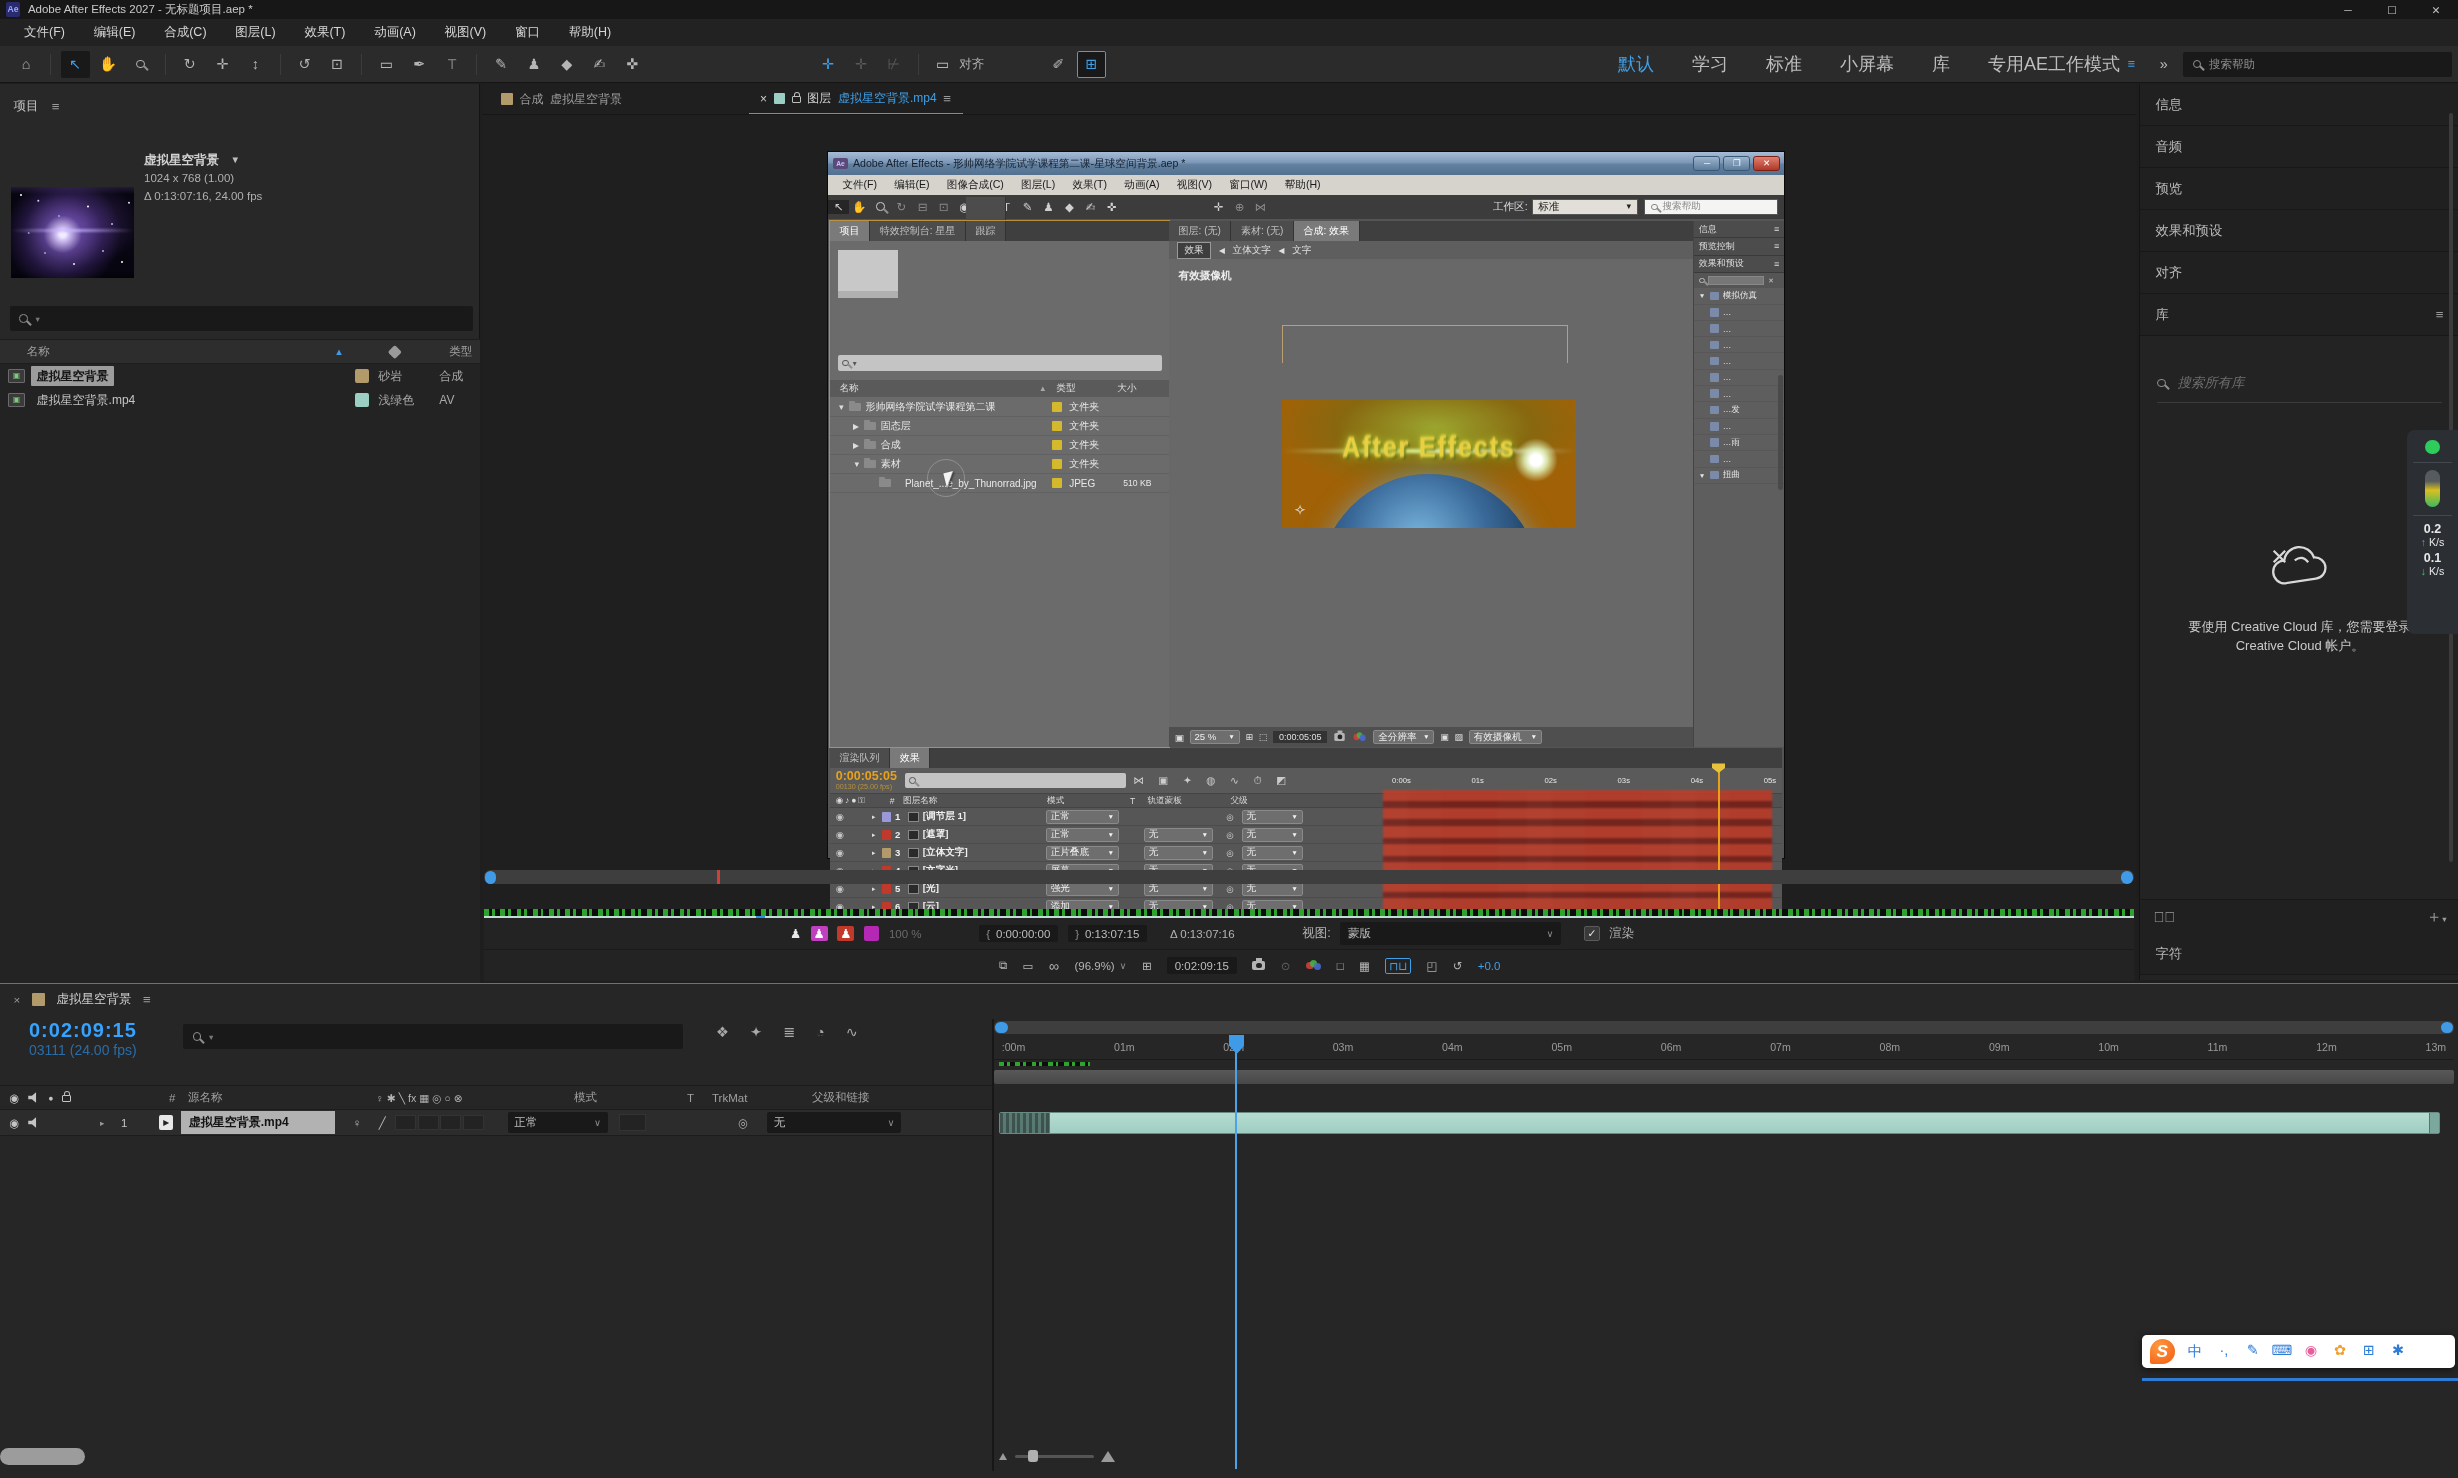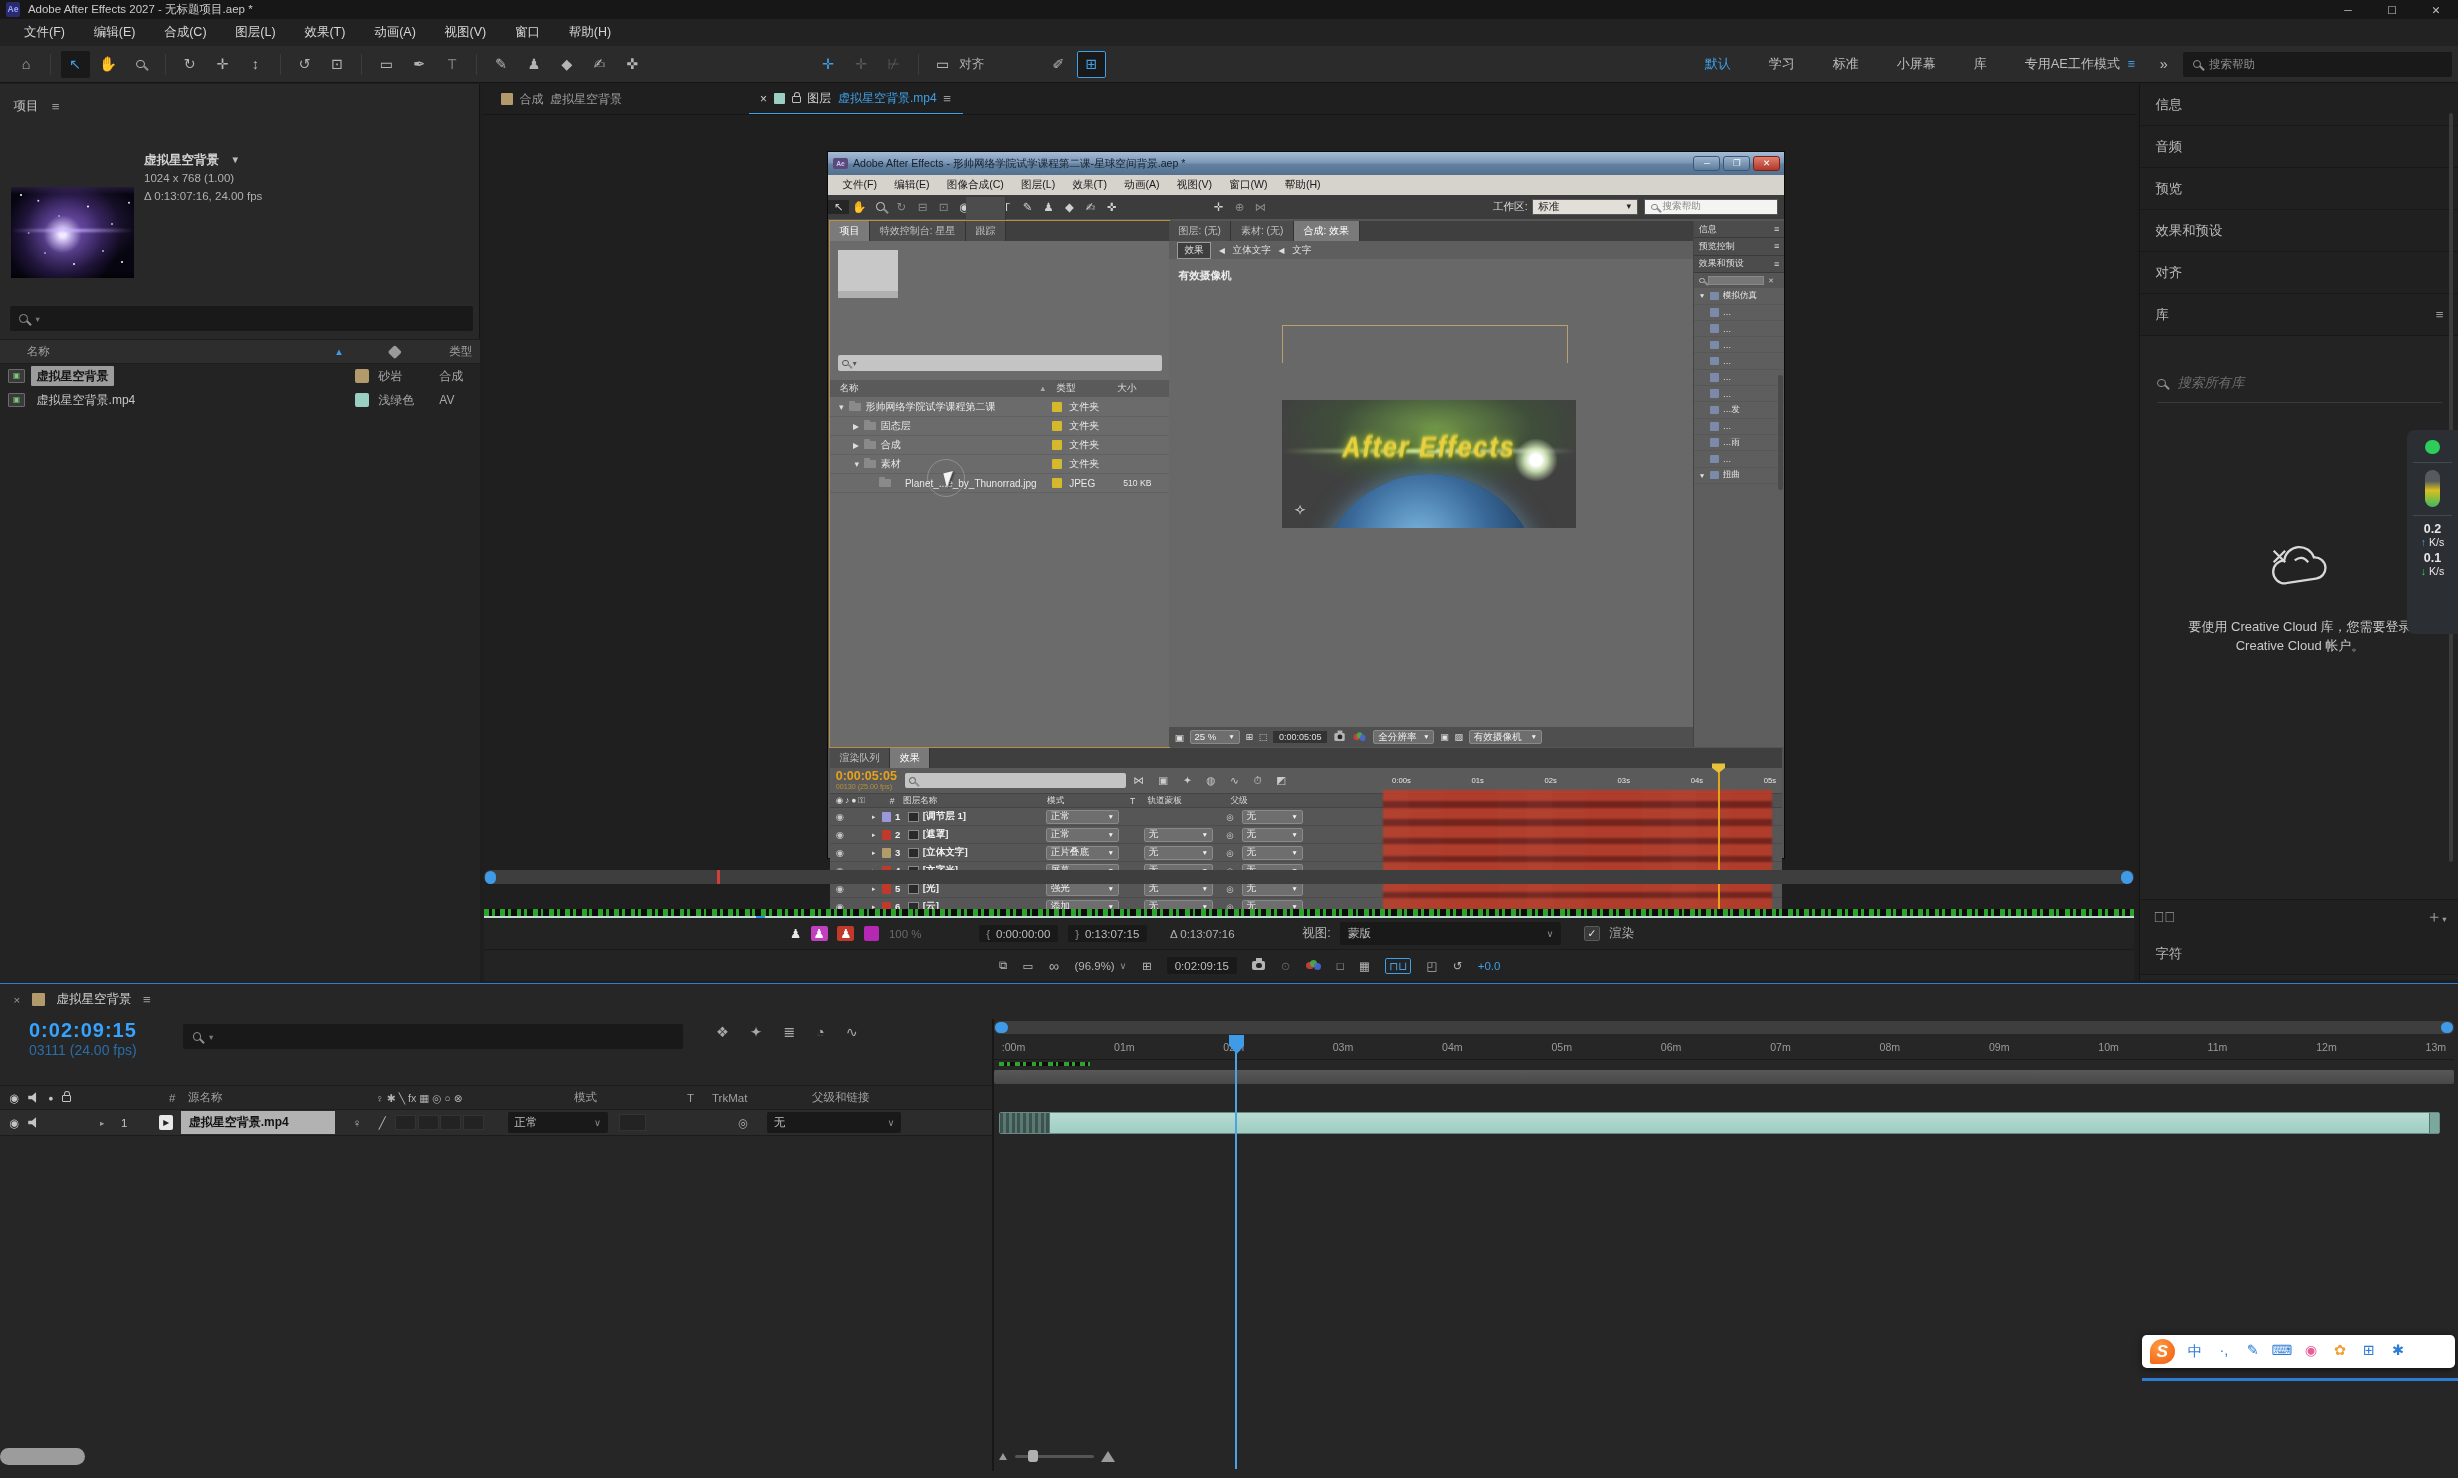--- a/index.html
+++ b/index.html
@@ -11,21 +11,21 @@
   
   .titlebar{left:0;top:0;width:2458px;height:19px;background:#171717;display:flex;align-items:center;}
   .ae-logo{width:14.4px;height:14.4px;margin:0 7.7px 0 5.8px;background:#2a2a6e;color:#9aa8ff;font-size:8.6px;font-weight:bold;display:flex;align-items:center;justify-content:center;border-radius:1.9px;}
   .win-btn{width:44px;height:19px;display:flex;align-items:center;justify-content:center;color:#c0c0c0;font-size:10.6px;}
   .menubar{left:0;top:19px;width:2458px;height:27px;background:#222;display:flex;align-items:center;padding-left:9.6px;}
   .menubar span{padding:0 14.4px;color:#d6d6d6;font-size:12.5px;}
   .toolbar{left:0;top:46px;width:2458px;height:37px;background:#2b2b2b;display:flex;align-items:center;border-bottom:1px solid #151515;}
   .tool{width:29px;height:27px;display:flex;align-items:center;justify-content:center;color:#b4b4b4;font-size:14.4px;margin:0 1.9px;border-radius:1.9px;}
   .tool.active{background:#191919;color:#3fa0e8;}
   .tsep{width:1px;height:21px;background:#3c3c3c;margin:0 7.7px;}
-  .ws-tab{padding:0 19px;font-size:13px;color:#bdbdbd;display:flex;align-items:center;gap:7.7px;}
+  .ws-tab{padding:0 19px;font-size:18px;color:#bdbdbd;display:flex;align-items:center;gap:7.7px;}
   .ws-tab.active{color:#3fa0e8;}
   .ws-menu{color:#3fa0e8;font-size:12.5px;}
   .searchbox{display:flex;align-items:center;gap:7.7px;background:#191919;border-radius:1.9px;height:25px;padding:0 9.6px;color:#8a8a8a;}
   .mag{width:8.6px;height:8.6px;border:1.9px solid #8f8f8f;border-radius:50%;position:relative;flex:none;}
   .mag::after{content:'';position:absolute;width:5.8px;height:1.9px;background:#8f8f8f;transform:rotate(45deg);right:-4.8px;bottom:-1.9px;}
   
   .panel-title{color:#c4c4c4;font-size:12.5px;}
   .hamb{color:#9a9a9a;font-size:13.4px;}
   
   .thumb{background:radial-gradient(circle at 42% 52%, #f0ecff 0 2.9px, #cdbcf0 6.7px, rgba(140,100,220,.55) 19px, rgba(80,50,140,.35) 40px, transparent 58px),radial-gradient(ellipse at 60% 40%, rgba(120,80,190,.4), transparent 55%),linear-gradient(180deg, rgba(160,120,230,.18), transparent 8%, transparent 92%, rgba(0,0,0,.6)),#070510;position:relative;overflow:hidden;}
@@ -81,21 +81,21 @@
   .vtools{height:24px;background:#3c3c3c;display:flex;align-items:center;color:#cfcfcf;}
   .vtool{width:21px;text-align:center;font-size:11.5px;}
   .vptab{height:20px;display:flex;align-items:flex-end;background:#3f3f3f;}
   .vptab .t{padding:2.9px 9.6px;background:#4c4c4c;color:#c0c0c0;font-size:10px;border-right:1px solid #333;display:flex;gap:4.8px;align-items:center;}
   .vptab .t.active{background:#7a7a7a;color:#fff;}
   .vrow{display:flex;align-items:center;height:19px;color:#e8e8e8;font-size:10px;}
   .folder{width:11.5px;height:7.7px;background:#8a8a8a;border-radius:1px;position:relative;flex:none;}
   .folder::before{content:'';position:absolute;left:0;top:-1.9px;width:5.8px;height:1.9px;background:#8a8a8a;border-radius:1px 1px 0 0;}
   .ysw{width:9.6px;height:9.6px;background:#d4b92c;border-radius:1px;flex:none;}
   .vpill{background:#6e6e6e;border:1px solid #8a8a8a;border-radius:1.9px;color:#f0f0f0;display:flex;align-items:center;justify-content:space-between;padding:0 3.8px;height:14.4px;font-size:9.6px;}
-  .space-scene{background:#404040;position:relative;overflow:hidden;font-style:italic;}
+  .space-scene{background:#a16207;position:relative;overflow:hidden;}
   .space-scene .planet{position:absolute;left:50%;top:58%;width:221px;height:221px;margin-left:-110px;border-radius:50%;background:radial-gradient(circle at 45% 30%,#7ab8e0 0%,#3a6a9a 35%,#16304f 70%,#0a1626 100%);box-shadow:0 0 23px rgba(110,180,230,.55);}
   .space-scene .aurora{position:absolute;left:0;top:0;width:100%;height:70%;background:radial-gradient(ellipse at 52% 30%,rgba(150,220,80,.55),rgba(60,120,40,.25) 45%,transparent 75%);}
   .space-scene .streak{position:absolute;left:0;top:38%;width:100%;height:4.8px;background:linear-gradient(90deg,transparent,rgba(230,255,170,.95) 45%,rgba(255,255,255,.95) 55%,transparent);filter:blur(1.4px);}
   .space-scene .flare{position:absolute;right:6%;top:30%;width:44px;height:44px;border-radius:50%;background:radial-gradient(circle,#ffffff 0 5.8px,rgba(230,255,200,.8) 11.5px,transparent 70%);}
   .space-scene .logo{position:absolute;left:0;top:26%;width:100%;text-align:center;font-weight:bold;font-size:25px;letter-spacing:1.9px;color:#e8d040;text-shadow:0 0 9.6px #a8d030,0 0 2.9px #ffdf60,1.9px 1.9px 1.9px #405010;filter:blur(0.7px);transform:scaleY(1.15);}
   .redbars{background:repeating-linear-gradient(180deg,rgba(190,60,40,.95) 0 11.5px,rgba(120,30,22,.9) 11.5px 18px),repeating-linear-gradient(90deg,rgba(255,230,220,.28) 0 25px,transparent 25px 58px,rgba(90,20,14,.5) 58px 115px,transparent 115px 144px);filter:blur(1.2px);}
   .cursor{width:0;height:0;border-left:10.6px solid #f4f4f4;border-bottom:15.4px solid transparent;filter:drop-shadow(1px 1px 1px #222);transform:rotate(-14deg);}
   .ripple{border:1.9px solid rgba(210,210,210,.35);border-radius:50%;}
   .ime{background:#fff;border-radius:4.8px;box-shadow:0 1.9px 7.7px rgba(0,0,0,.5);display:flex;align-items:center;padding:0 7.7px;gap:0;}
   .ime .slogo{width:25px;height:25px;background:radial-gradient(circle at 35% 30%,#ff9a40,#f05a10);border-radius:50% 50% 50% 8%;color:#fff;font-weight:bold;font-size:17.3px;font-style:italic;display:flex;align-items:center;justify-content:center;margin-right:5.8px;}

